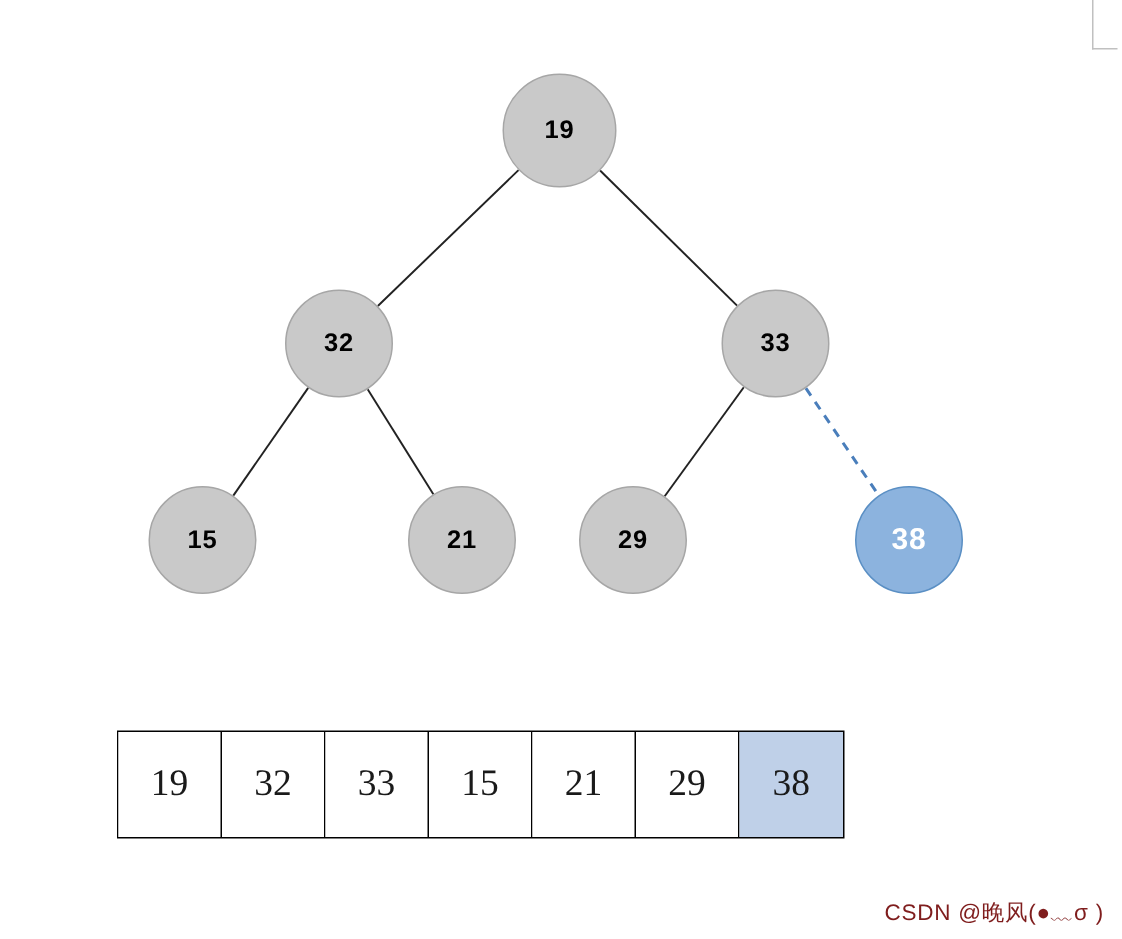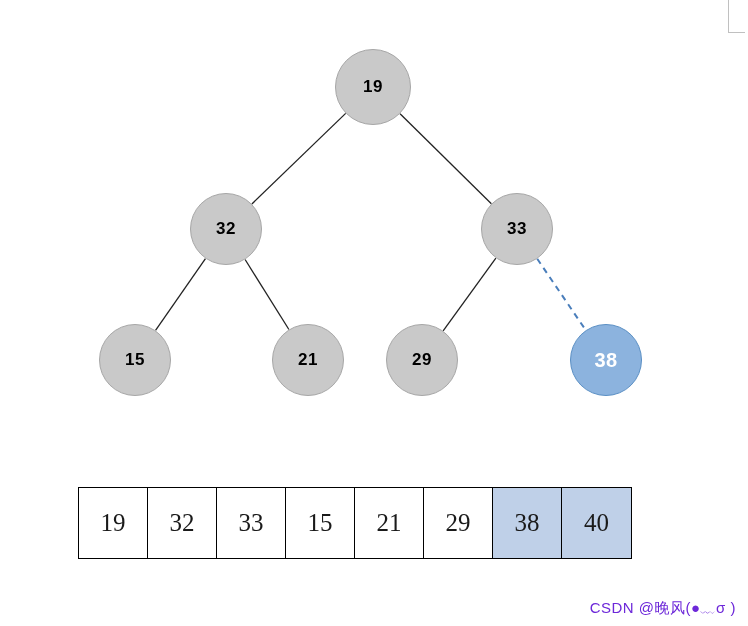--- a/index.html
+++ b/index.html
@@ -75,21 +75,21 @@
     background: #bfd0e8;
   }
 
   
   #watermark {
     position: absolute;
     right: 12px;
     bottom: 8px;
     font-family: "Liberation Sans", sans-serif;
     font-size: 15px;
-    color: #6d28d9;
+    color: #7f1d1d;
     white-space: nowrap;
     letter-spacing: 0.5px;
     text-align: center;
   }
 
   
   #corner-mark {
     position: absolute;
     right: 3px;
     top: -2px;
@@ -152,20 +152,17 @@
     </div>
     <div class="array-cell">
       <span>21</span>
     </div>
     <div class="array-cell">
       <span>29</span>
     </div>
     <div class="array-cell highlight">
       <span>38</span>
     </div>
-    <div class="array-cell highlight">
-      <span>40</span>
-    </div>
   </div>
 
 <div id="watermark">CSDN @晚风(●﹏σ )</div>
 
 <div id="corner-mark"></div>
 
 </body></html>

